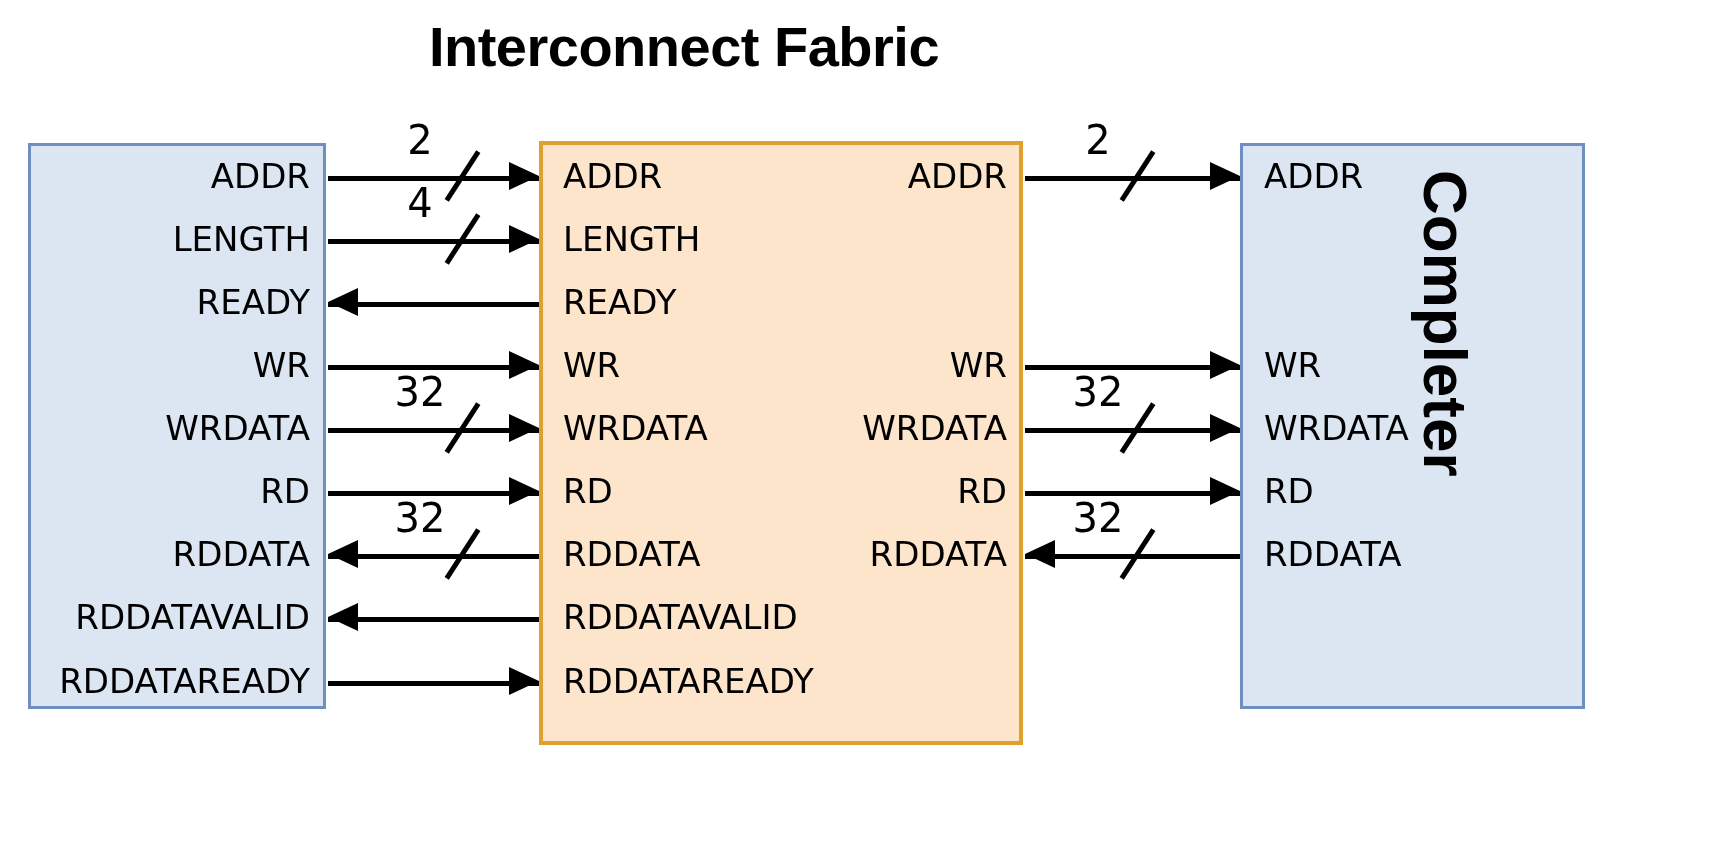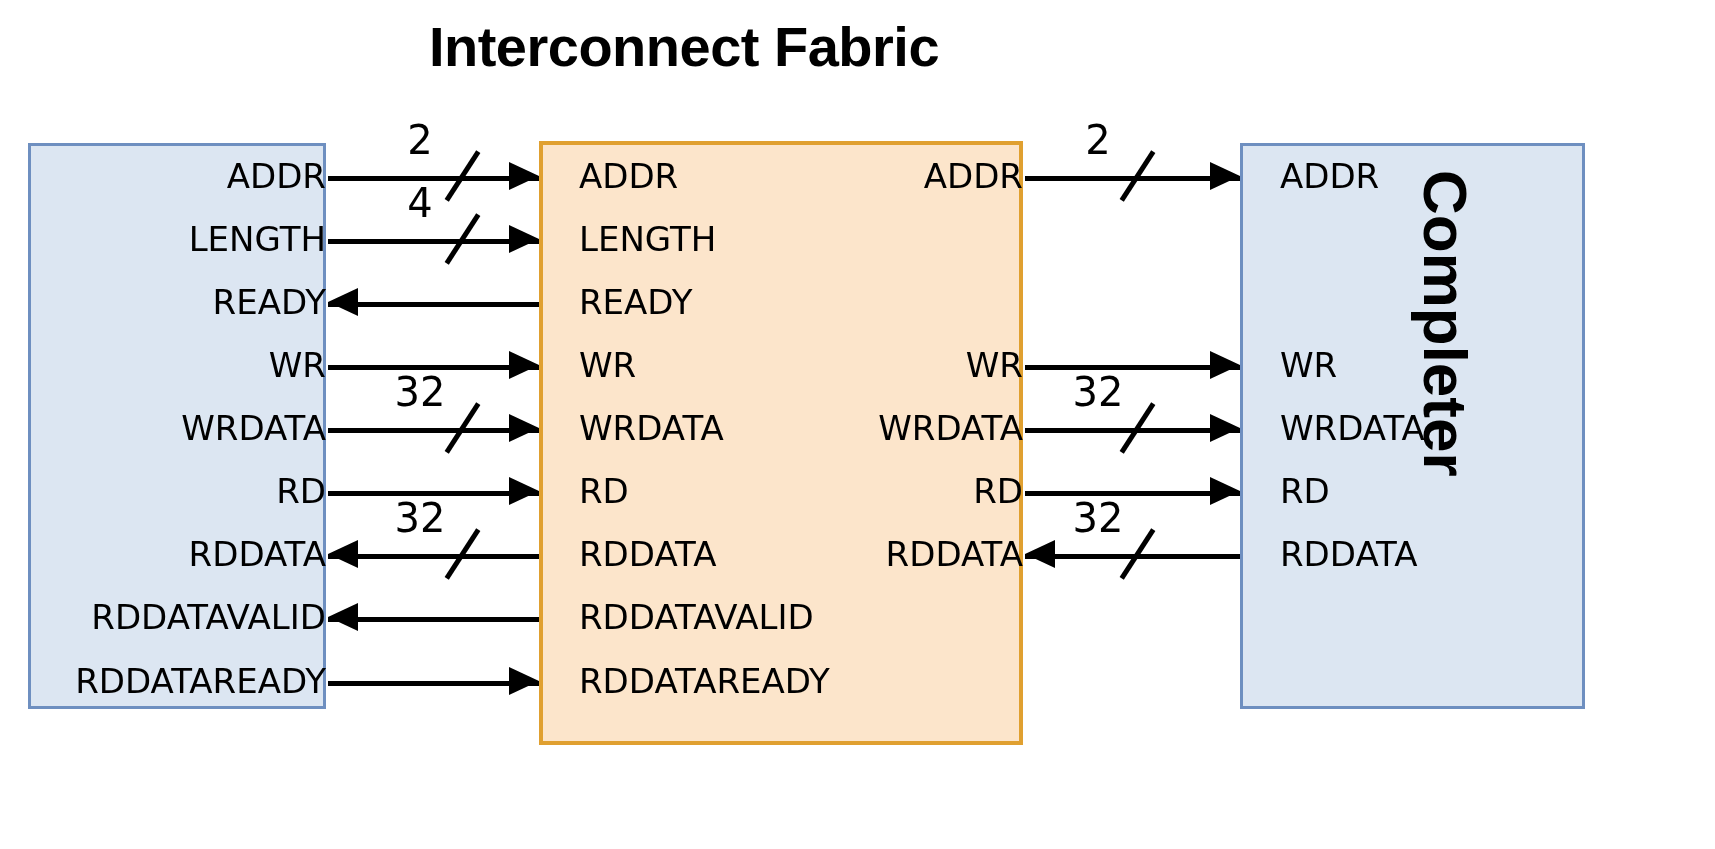--- a/index.html
+++ b/index.html
@@ -81,21 +81,20 @@
   }
 
   
   .sig {
     position: absolute;
     font-family: "DejaVu Sans", sans-serif;
     font-size: 34px;
     color: #000000;
     white-space: nowrap;
     line-height: 1;
-    padding-left: 16px;
   }
   .sig.right-align {
     text-align: right;
     transform: translateY(-50%);
   }
   .sig.left-align {
     text-align: left;
     transform: translateY(-50%);
   }
 

